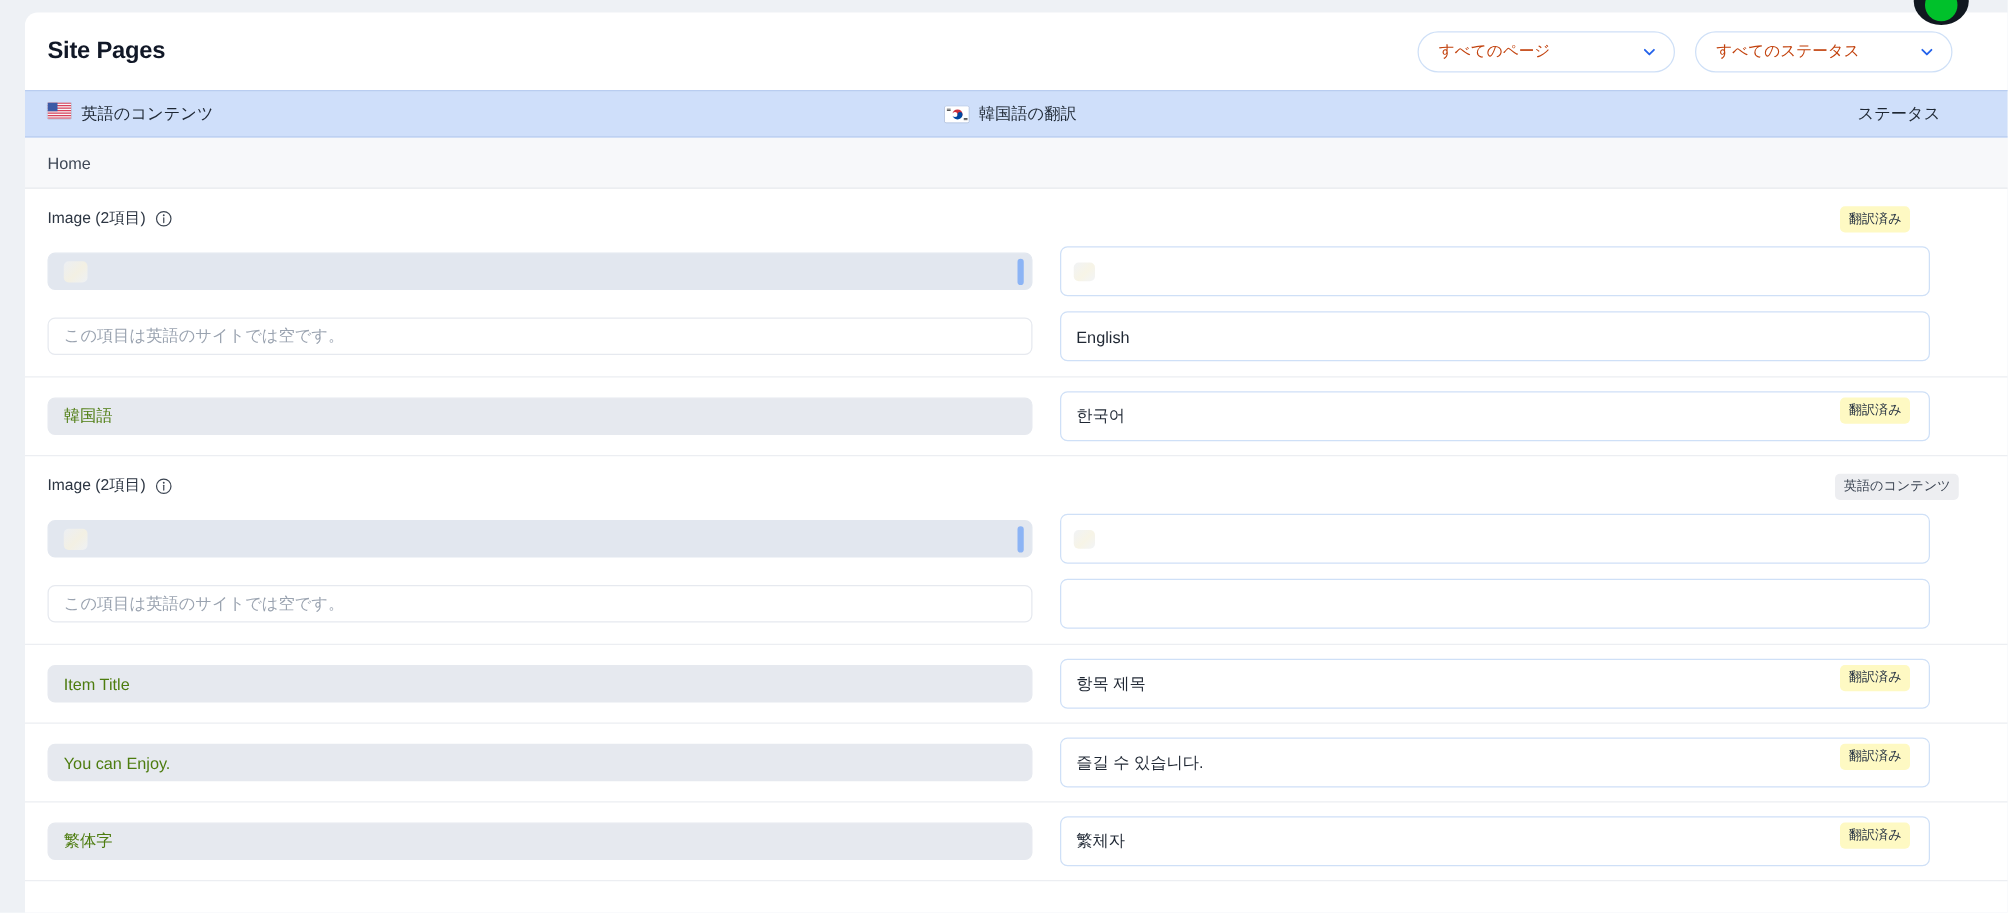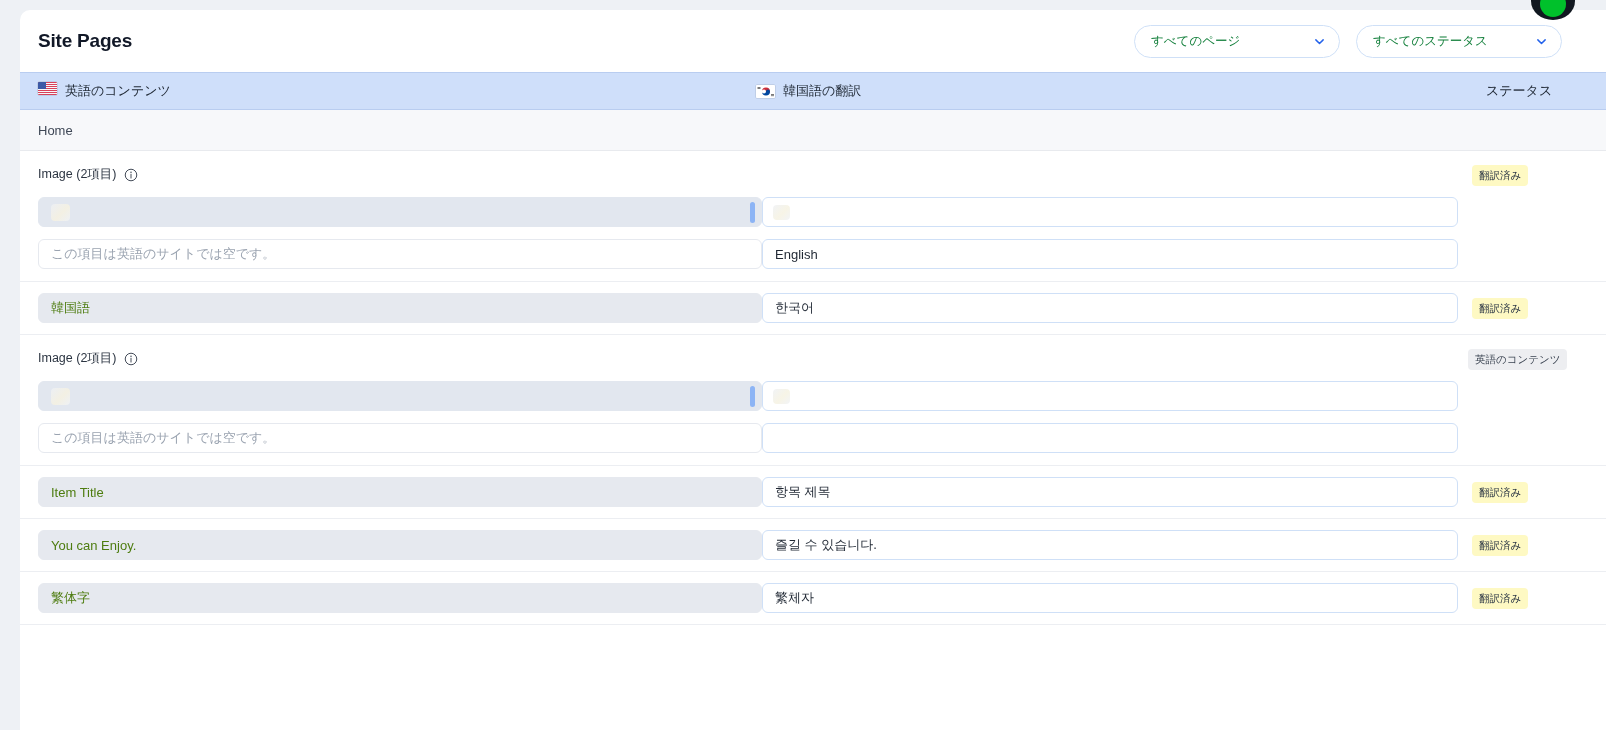--- a/index.html
+++ b/index.html
@@ -49,21 +49,21 @@
   .header-filters {
     position: absolute; right: 68px; top: 15px;
     display: flex; gap: 16px;
   }
   .filter-select {
     width: 206px; height: 33px;
     border: 1px solid #cfe0f7; border-radius: 17px;
     background: #fff;
     display: flex; align-items: center;
     padding: 0 13px 0 16px;
-    font-size: 12.5px; color: #15803d;
+    font-size: 12.5px; color: #c2410c;
     justify-content: space-between;
     cursor: pointer;
   }
   .chev { width: 13px; height: 13px; color: #2563eb; display:block; }
 
   
   .col-header {
     height: 38px;
     background: #cfdffa;
     border-top: 1px solid #b9cdf0;
@@ -105,21 +105,21 @@
 
   .pair {
     display: flex; align-items: center;
     padding: 8px 0 8px 0;
     position: relative;
   }
   .pair.tight { padding-top: 4px; padding-bottom: 12px; }
 
   .fld-src {
     margin-left: 18px;
-    width: 724px; height: 30px;
+    width: 788px; height: 30px;
     border-radius: 6px;
     display: flex; align-items: center;
     padding: 0 12px;
     font-size: 13px;
   }
   .fld-src.filled {
     background: #e6e9ef; color: #4d7c0f;
     border: 1px solid #e6e9ef;
   }
   .fld-src.empty {
@@ -134,21 +134,22 @@
     width: 19px; height: 17px; border-radius: 4px;
     background: linear-gradient(135deg,#eceff4 0%, #f3f0e3 55%, #eef1f5 100%);
   }
   .media-handle {
     position: absolute; right: 6px; top: 4px;
     width: 5px; height: 21px; border-radius: 3px;
     background: #8cb4f5;
   }
 
   .fld-tgt {
-    width: 696px; height: 30px;
+    margin-left: 22px;
+    width: 696px; height: 40px;
     border-radius: 6px;
     border: 1px solid #cfe0f7;
     background: #ffffff;
     display: flex; align-items: center;
     padding: 0 12px;
     font-size: 13px; color: #1f2733;
   }
   .fld-tgt.media { padding: 0 10px; }
   .thumb-tgt {
     width: 17px; height: 15px; border-radius: 4px;

